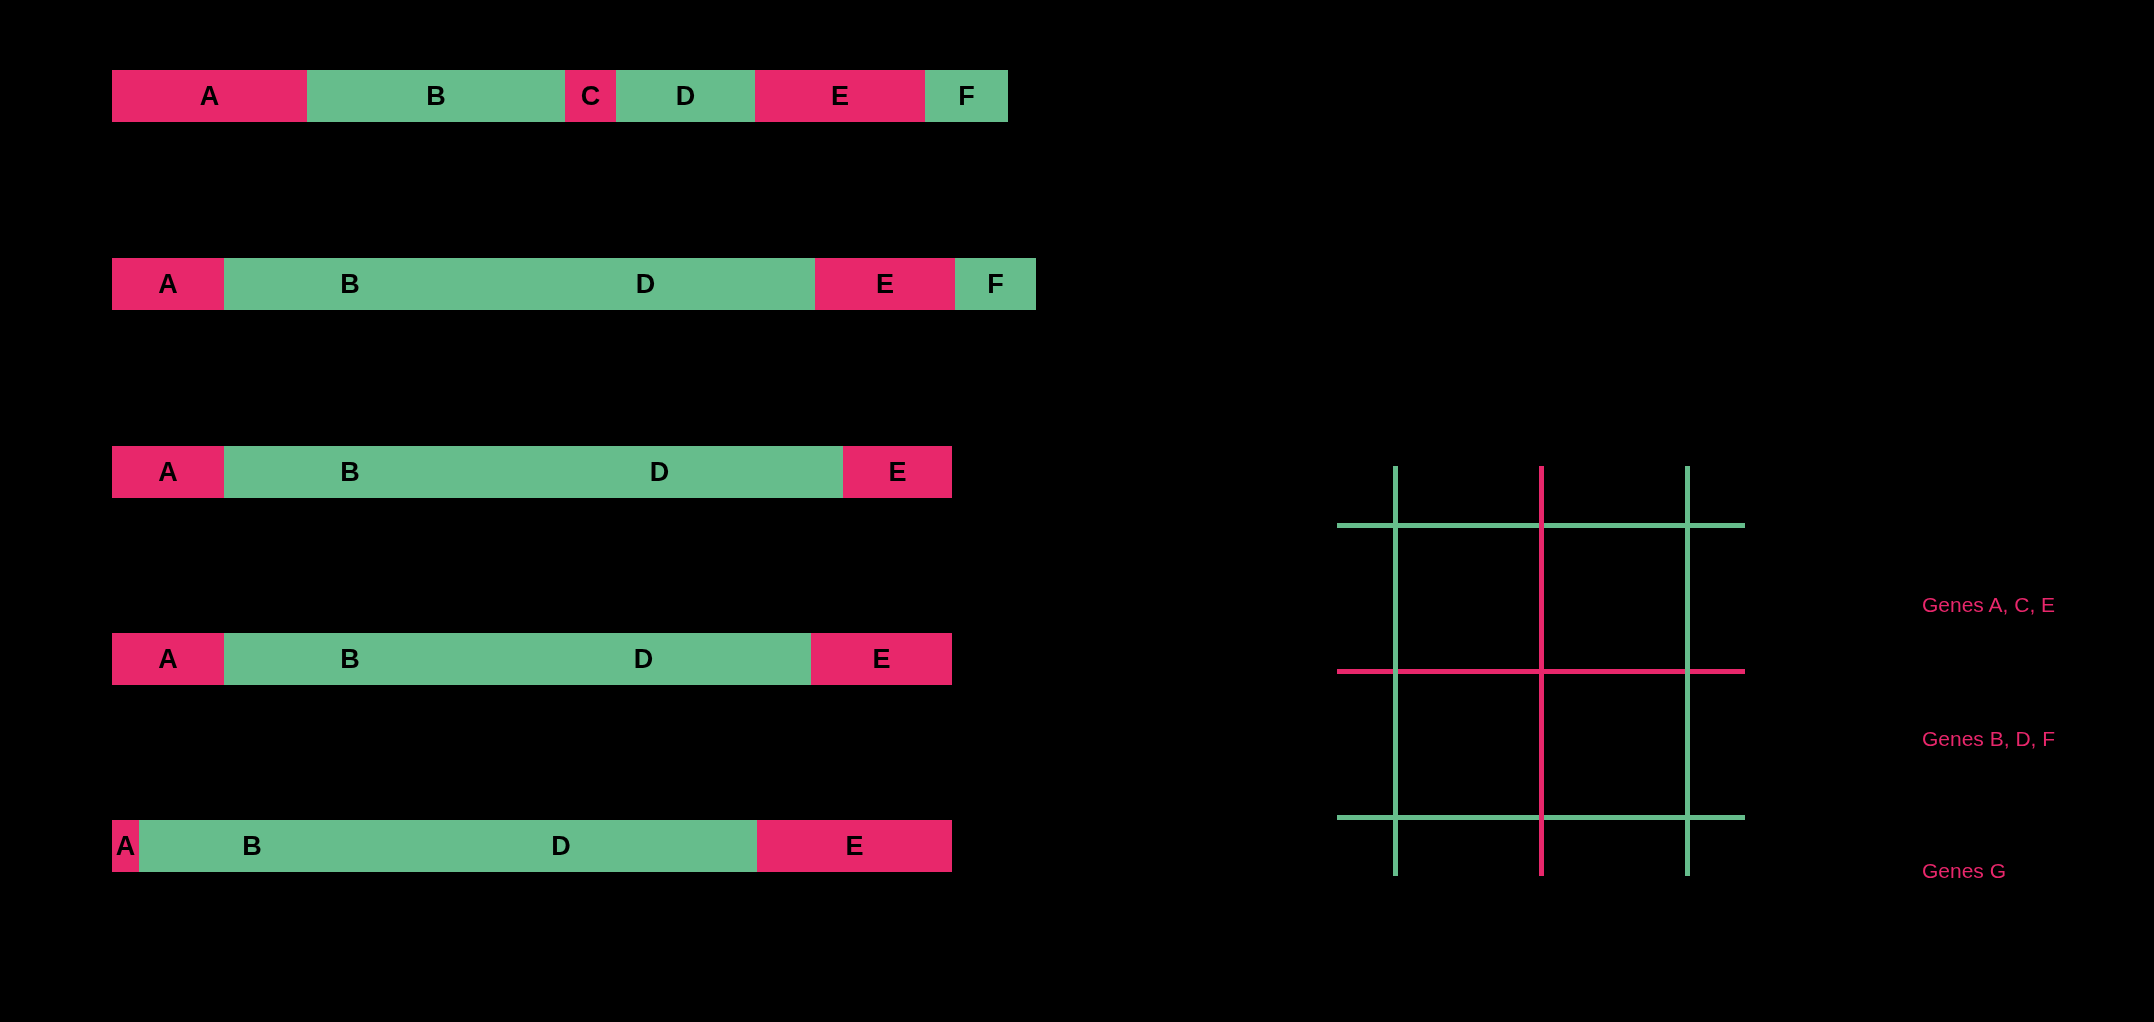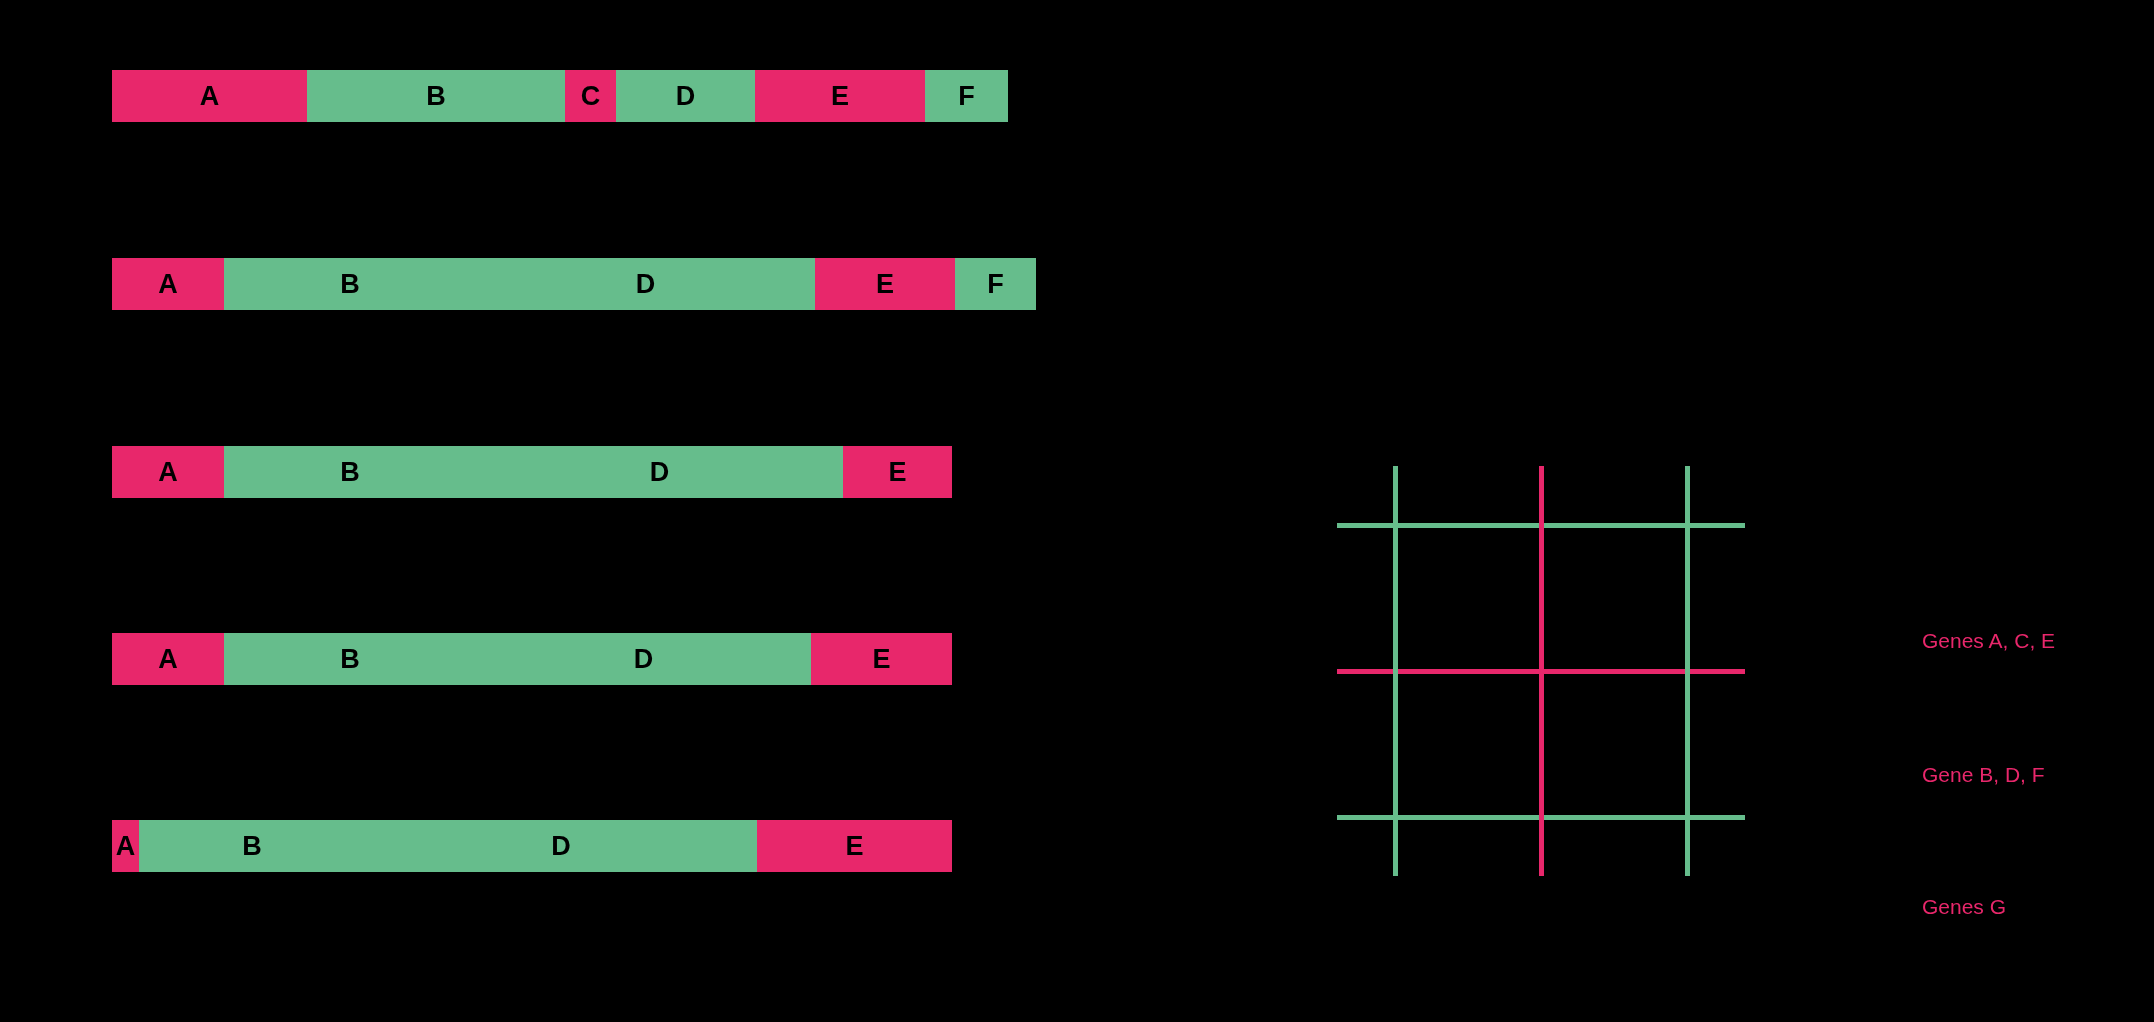--- a/index.html
+++ b/index.html
@@ -54,21 +54,20 @@
 
   
   .legend-label {
     position: absolute;
     color: #e8276b;
     font-size: 21px;
     font-family: "Liberation Sans", sans-serif;
     font-weight: 400;
     white-space: nowrap;
     letter-spacing: 0px;
-    margin-top: 36px;
   }
 </style>
 </head>
 <body>
 
 <div id="stage">
 
   <div id="bar-rows">
       <div class="bar-row" style="left: 112px; top: 70px; height: 52px;">
         <div class="seg pink" style="width: 195px;">
@@ -155,17 +154,17 @@
       <div class="grid-line h green" style="left: 1337px; top: 523px; width: 408px;"></div>
       <div class="grid-line h pink" style="left: 1337px; top: 669px; width: 408px;"></div>
       <div class="grid-line h green" style="left: 1337px; top: 815px; width: 408px;"></div>
       <div class="grid-line v green" style="left: 1393px; top: 466px; height: 410px;"></div>
       <div class="grid-line v pink" style="left: 1539px; top: 466px; height: 410px;"></div>
       <div class="grid-line v green" style="left: 1685px; top: 466px; height: 410px;"></div>
     </div>
 
   <div id="legend">
       <div class="legend-label" style="left: 1922px; top: 593px; color: rgb(232, 39, 107);">Genes A, C, E</div>
-      <div class="legend-label" style="left: 1922px; top: 727px; color: rgb(232, 39, 107);">Gene B, D, F</div>
+      <div class="legend-label" style="left: 1922px; top: 727px; color: rgb(232, 39, 107);">Genes B, D, F</div>
       <div class="legend-label" style="left: 1922px; top: 859px; color: rgb(232, 39, 107);">Genes G</div>
     </div>
 
 </div>
 
 </body></html>

